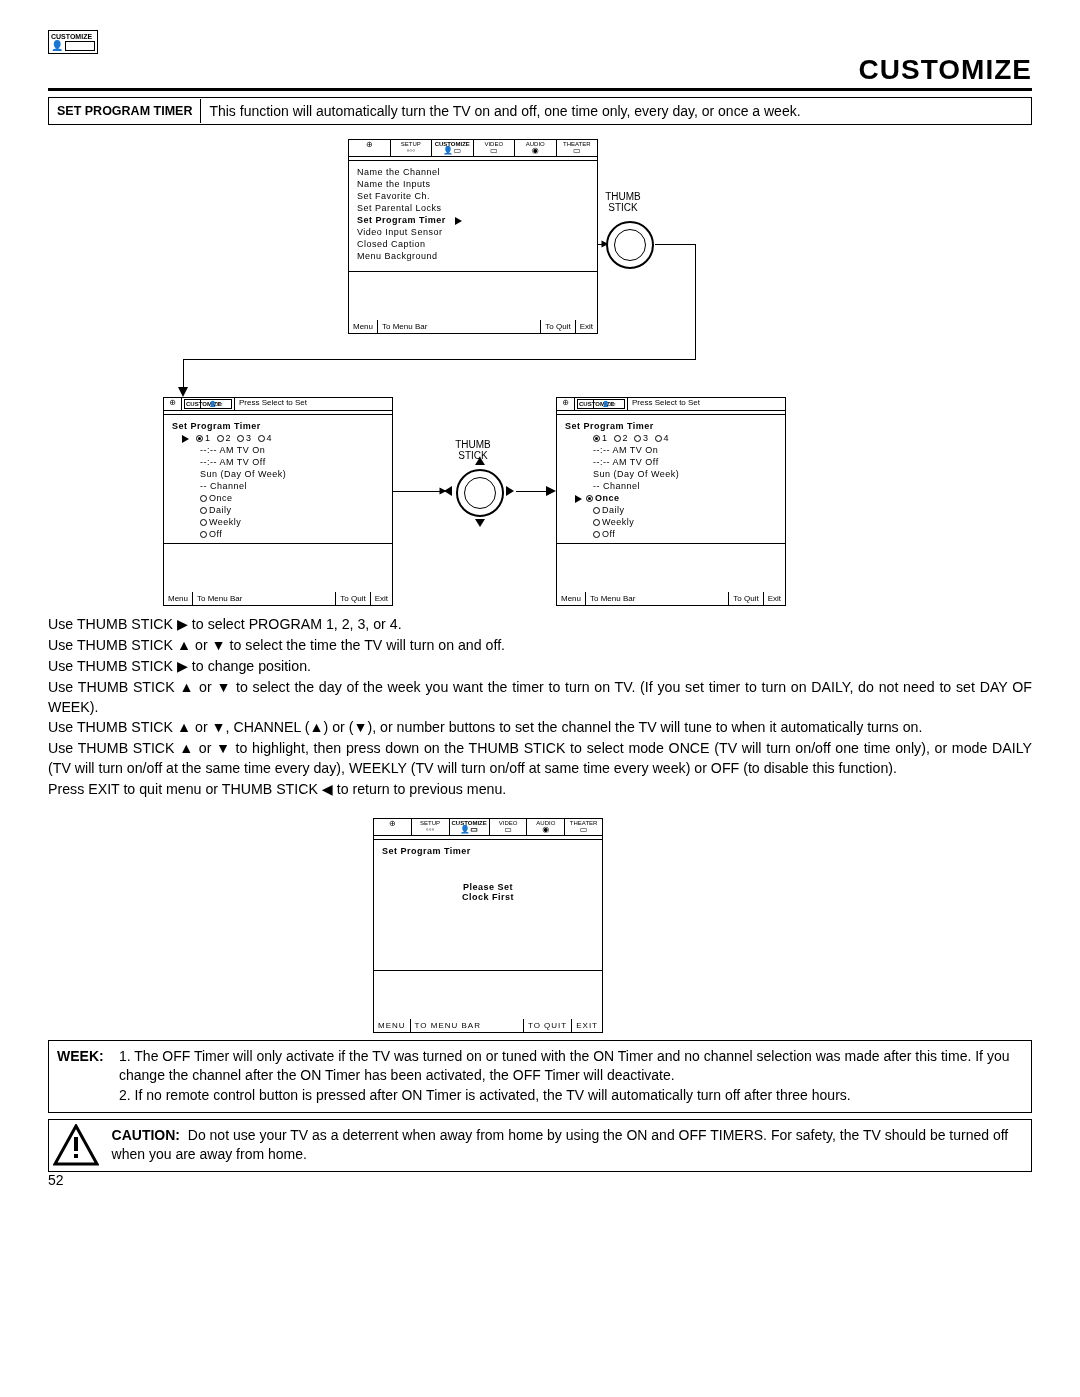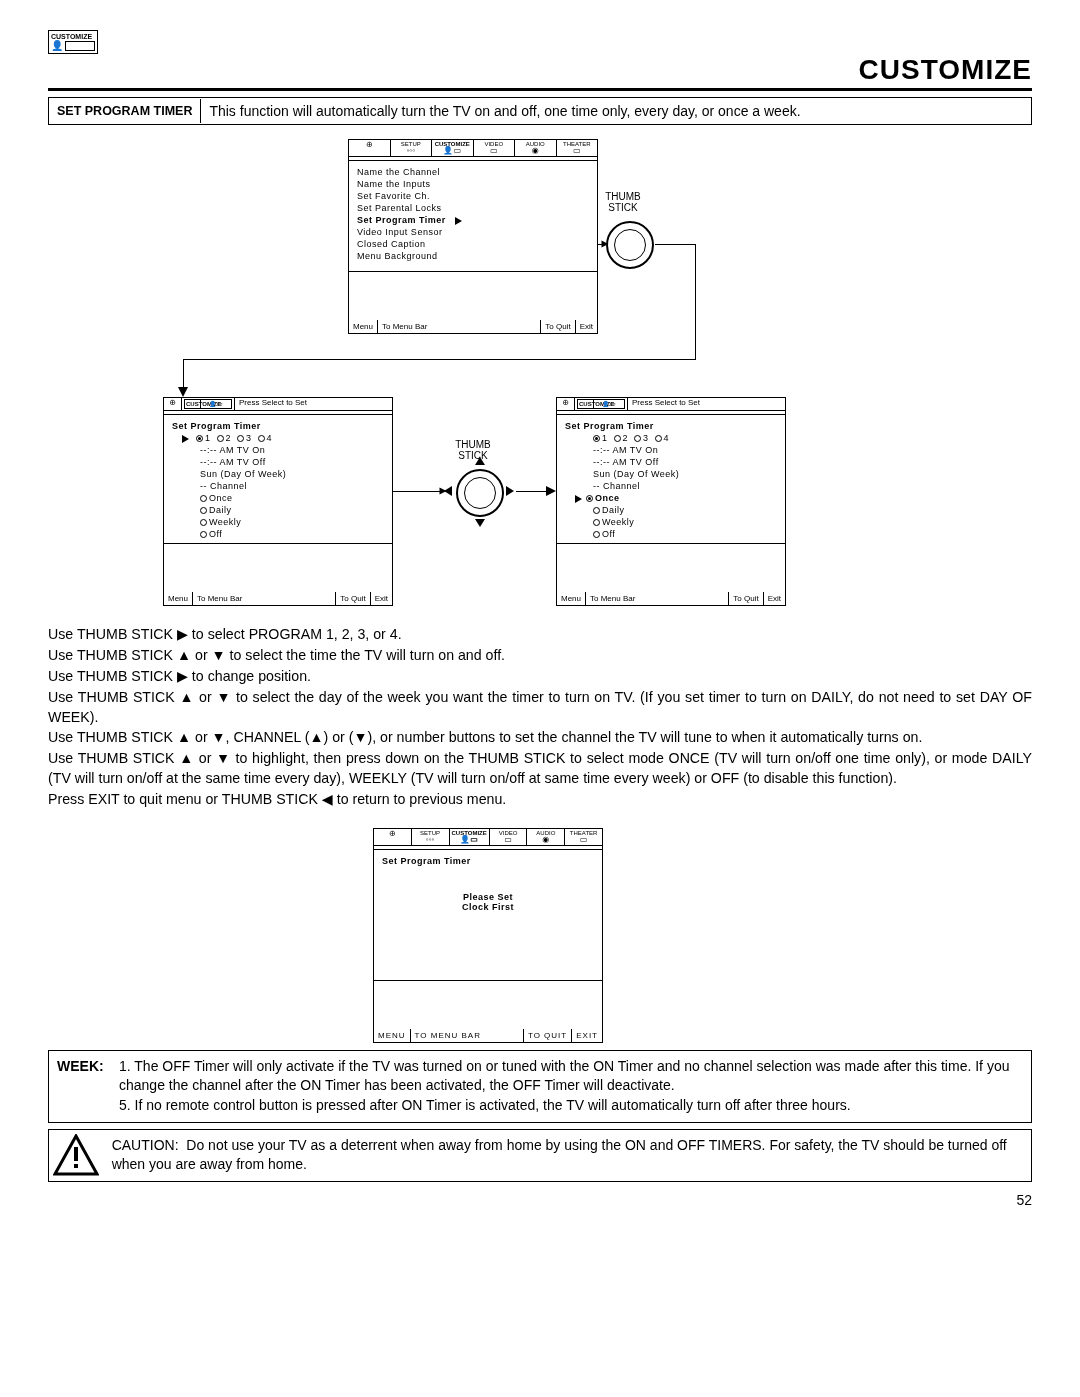--- a/index.html
+++ b/index.html
@@ -134,21 +134,21 @@
     border:1px solid #000;
     border-radius:50%;
     vertical-align: middle;
     margin-right:2px;
   }
   .radio-dot::after {
     content:""; display:block; width:3px; height:3px;
     background:#000; border-radius:50%;
     margin:1px auto;
   }
-  .instructions { margin-top: 16px; line-height: 1.4; font-size: 14.2px; }
+  .instructions { margin-top: 6px; line-height: 1.4; font-size: 14.2px; }
   .instructions p { margin: 0 0 1px 0; text-align: justify; }
   .center-window { margin: 18px auto 0 auto; position: relative; height: 200px; }
   .note-box {
     border: 1px solid #000;
     padding: 6px 8px;
     margin-top: 22px;
     font-size: 14px;
     line-height: 1.4;
   }
   .note-box .lbl { font-weight: bold; display:inline-block; width: 62px; }
@@ -159,22 +159,22 @@
   }
   .caution-icon {
     width: 64px;
     border-right: none;
     display:flex;
     align-items:center;
     justify-content:center;
     padding:4px;
   }
   .caution-text { padding: 6px 8px; font-size:14px; line-height:1.4; }
-  .caution-text .lbl { font-weight: normal; }
-  .pagenum { text-align:right; font-size:14px; margin-top:10px; }
+  .caution-text .lbl { font-weight: bold; }
+  .pagenum { text-align:left; font-size:14px; }
   .tri {
     width:0; height:0;
     border-left:4px solid transparent;
     border-right:4px solid transparent;
     display:inline-block;
     vertical-align:middle;
   }
   .small-arrow-r {
      display:inline-block; width:0;height:0;
      border-top:4px solid transparent;
@@ -389,21 +389,21 @@
     </div>
   </div>
 </div>
 
 
 <div class="note-box">
   <div style="display:flex;">
     <span class="lbl">WEEK:</span>
     <div style="flex:1;">
       <div>1. The OFF Timer will only activate if the TV was turned on or tuned with the ON Timer and no channel selection was made after this time.  If you change the channel after the ON Timer has been activated, the OFF Timer will deactivate.</div>
-      <div>5. If no remote control button is pressed after ON Timer is activated, the TV will automatically turn off after three hours.</div>
+      <div>2. If no remote control button is pressed after ON Timer is activated, the TV will automatically turn off after three hours.</div>
     </div>
   </div>
 </div>
 
 
 <div class="caution-row">
   <div class="caution-icon">
     <svg width="46" height="42" viewBox="0 0 46 42">
       <polygon points="23,2 44,40 2,40" fill="none" stroke="#000" stroke-width="3"></polygon>
       <rect x="21" y="13" width="4" height="14" fill="#000"></rect>

